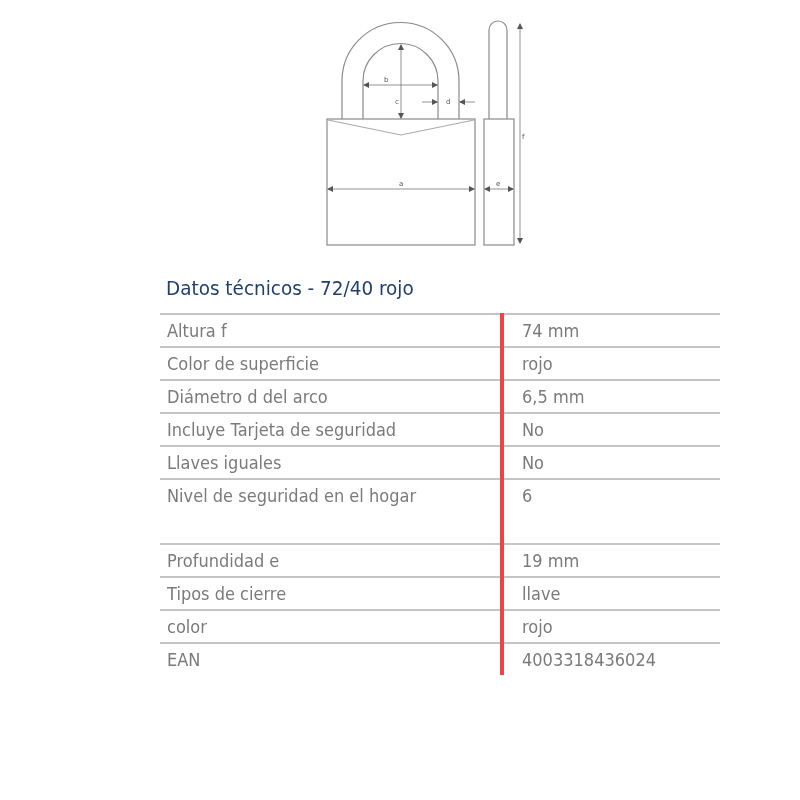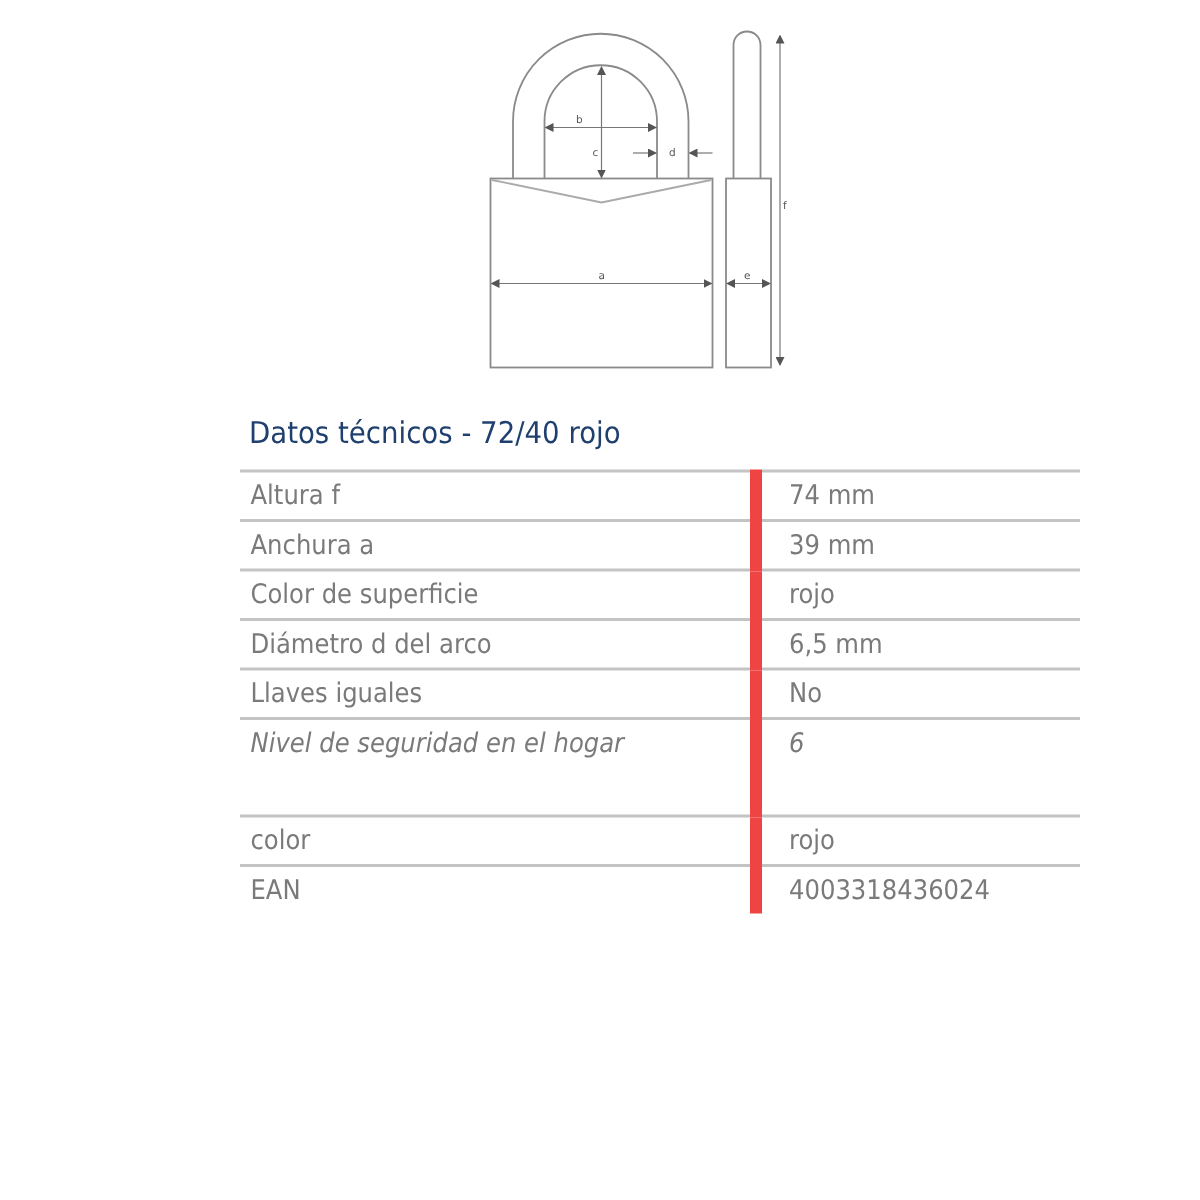--- a/index.html
+++ b/index.html
@@ -52,28 +52,27 @@
       height: 30px;
       line-height: 31px;
       vertical-align: top;
       border-top: 2px solid #c4c4c4;
       white-space: nowrap;
     }
     .spec-table td.label {
       width: 333px;
     }
     .spec-table td.value {
-      border-left: 8px solid #ef4444;
+      border-left: 4px solid #ef4444;
       padding-left: 18px;
     }
     .spec-table td.wrap {
       white-space: normal;
       line-height: 32px;
       height: 63px;
-      font-style: italic;
     }
     .txt {
       display: inline-block;
       transform: scaleX(0.9);
       transform-origin: left center;
     }
   </style>
 </head>
 <body>
 
@@ -128,38 +127,46 @@
 
 <div class="title">Datos técnicos - 72/40 rojo</div>
 
 <table class="spec-table">
   <tbody>
     <tr>
       <td class="label"><span class="txt">Altura f</span></td>
       <td class="value"><span class="txt">74 mm</span></td>
     </tr>
     <tr>
-      <td class="label"><span class="txt">Anchura a</span></td>
-      <td class="value"><span class="txt">39 mm</span></td>
-    </tr>
-    <tr>
       <td class="label"><span class="txt">Color de superficie</span></td>
       <td class="value"><span class="txt">rojo</span></td>
     </tr>
     <tr>
       <td class="label"><span class="txt">Diámetro d del arco</span></td>
       <td class="value"><span class="txt">6,5 mm</span></td>
     </tr>
     <tr>
+      <td class="label"><span class="txt">Incluye Tarjeta de seguridad</span></td>
+      <td class="value"><span class="txt">No</span></td>
+    </tr>
+    <tr>
       <td class="label"><span class="txt">Llaves iguales</span></td>
       <td class="value"><span class="txt">No</span></td>
     </tr>
     <tr>
       <td class="label wrap"><span class="txt" style="white-space:normal;width:300px;">Nivel de seguridad en el hogar</span></td>
       <td class="value wrap"><span class="txt">6</span></td>
+    </tr>
+    <tr>
+      <td class="label"><span class="txt">Profundidad e</span></td>
+      <td class="value"><span class="txt">19 mm</span></td>
+    </tr>
+    <tr>
+      <td class="label"><span class="txt">Tipos de cierre</span></td>
+      <td class="value"><span class="txt">llave</span></td>
     </tr>
     <tr>
       <td class="label"><span class="txt">color</span></td>
       <td class="value"><span class="txt">rojo</span></td>
     </tr>
     <tr>
       <td class="label"><span class="txt">EAN</span></td>
       <td class="value"><span class="txt">4003318436024</span></td>
     </tr>
   </tbody>

